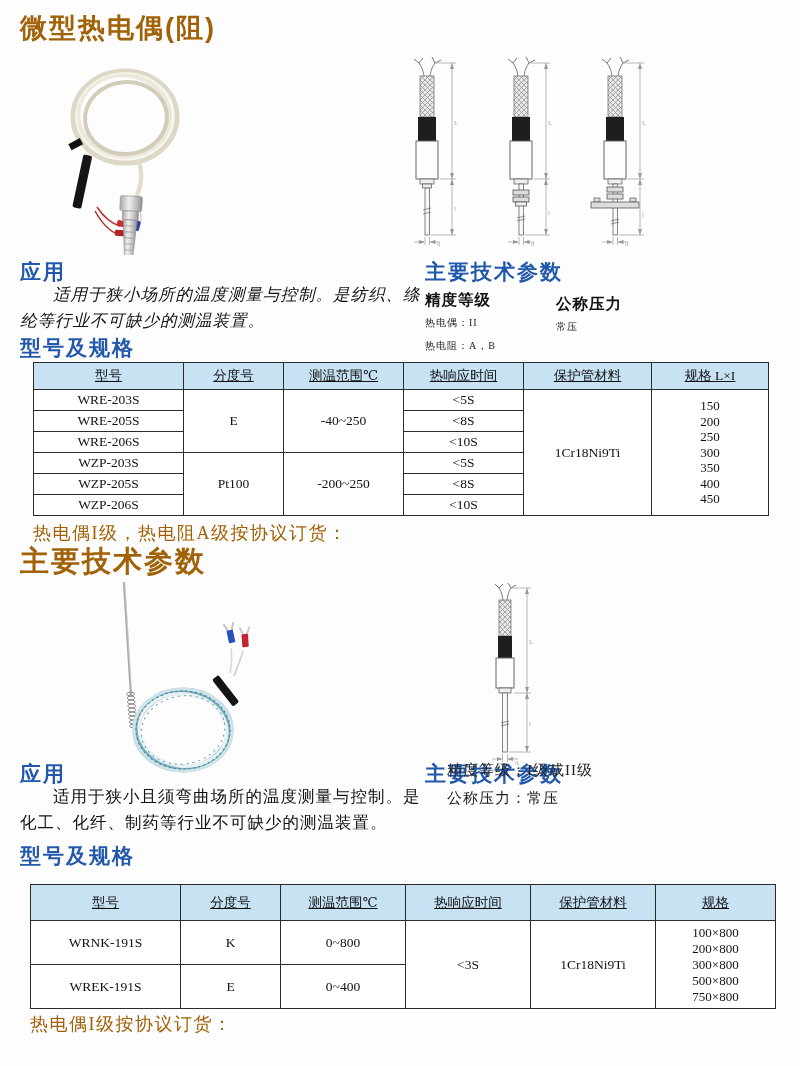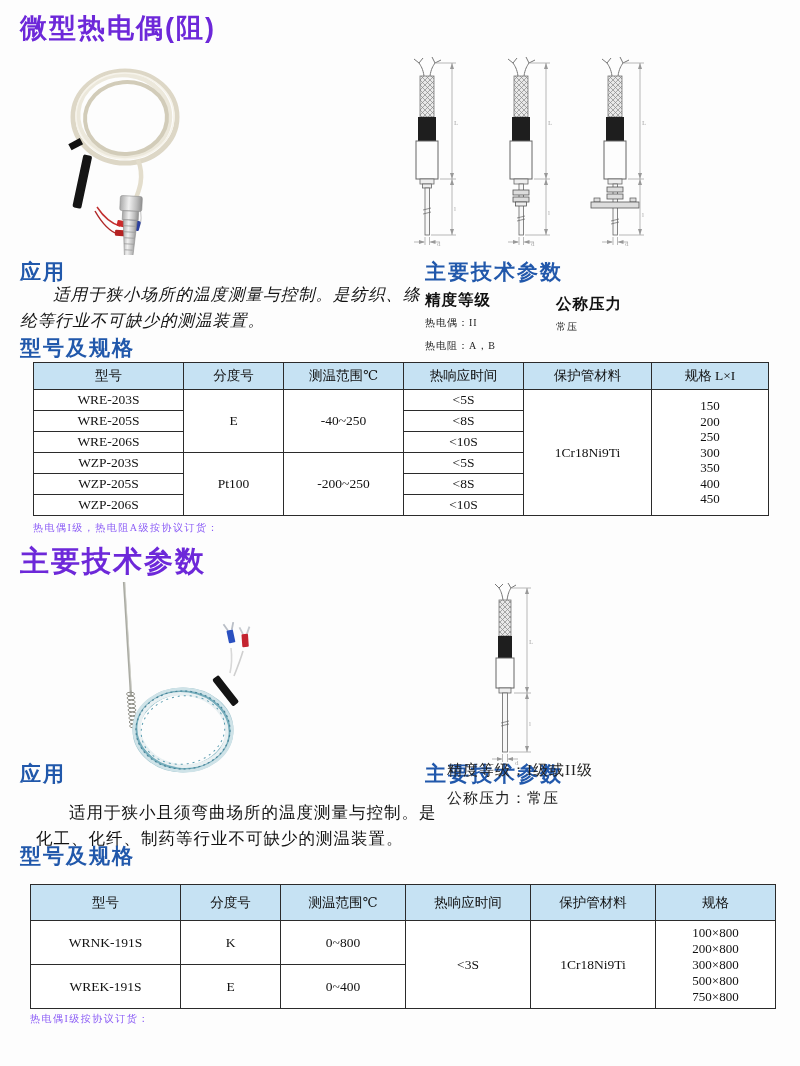--- a/index.html
+++ b/index.html
@@ -1,35 +1,35 @@
 <!DOCTYPE html>
 <html><head>
 <meta charset="utf-8">
 <style>
   html,body{margin:0;padding:0;}
   body{width:800px;height:1066px;position:relative;background:#fdfdfd;
        font-family:"Liberation Serif","DejaVu Serif",serif;color:#1a1a1a;}
   .abs{position:absolute;}
   h1.cat-title{margin:0;font-family:"Liberation Sans","DejaVu Sans",sans-serif;
-       font-weight:bold;color:#6d28d9;letter-spacing:2px;}
+       font-weight:bold;color:#a16207;letter-spacing:2px;}
   h2.sec-head{margin:0;font-family:"Liberation Sans","DejaVu Sans",sans-serif;
        font-weight:bold;color:#2158ab;font-size:21px;letter-spacing:2px;}
   .para{font-size:16.5px;line-height:26px;text-indent:2em;color:#111;letter-spacing:1px;}
   .param-title{font-weight:bold;font-size:15.5px;letter-spacing:1px;color:#111;}
   .param-line{font-size:10px;line-height:23px;color:#222;letter-spacing:1px;}
   .param-list div{font-size:15px;line-height:28px;color:#222;letter-spacing:1px;}
   table.spec{border-collapse:collapse;table-layout:fixed;background:#fff;}
   table.spec th,table.spec td{border:1px solid #2b2b2b;text-align:center;
        vertical-align:middle;font-size:13.5px;font-weight:normal;color:#111;
        padding:0;overflow:hidden;}
   table.spec{border:1.5px solid #222;}
-  table.spec th{background:#c6e2f3;}
+  table.spec th{background:#c6e2f3;text-decoration:underline;}
   .sizes div{font-size:13px;line-height:15.5px;}
   .sizes2 div{font-size:13px;line-height:16px;}
-  .note{font-size:10px;color:#8b5cf6;letter-spacing:1.5px;}
+  .note{font-size:18px;color:#a16207;letter-spacing:1.5px;}
 </style>
 </head>
 <body>
 
 <h1 class="cat-title abs" style="left:20px;top:10px;font-size:27px;">微型热电偶(阻)</h1>
 
 <svg class="abs" style="left:25px;top:55px;" width="200" height="200" viewBox="0 0 200 200">
   <defs>
     <linearGradient id="m1" x1="0" y1="0" x2="1" y2="0">
       <stop offset="0" stop-color="#a9a9a9"></stop>
@@ -359,21 +359,21 @@
       <polygon points="57,170 55,164 59,164"></polygon>
     <polygon points="32.5,177 27,175 27,179"></polygon>
       <polygon points="37.5,177 43,175 43,179"></polygon>
   </g>
   <text x="59" y="62" font-size="7" fill="#aaa">L</text>
   <text x="59" y="144" font-size="7" fill="#aaa">l</text>
   <text x="45" y="183" font-size="7" fill="#aaa">d</text>
 </svg>
 
 <h2 class="sec-head abs" style="left:20px;top:760px;">应用</h2>
-<p class="para abs" style="left:20px;top:784px;width:414px;margin:16px;">适用于狭小且须弯曲场所的温度测量与控制。是化工、化纤、制药等行业不可缺少的测温装置。</p>
+<p class="para abs" style="left:20px;top:784px;width:414px;margin:0;">适用于狭小且须弯曲场所的温度测量与控制。是化工、化纤、制药等行业不可缺少的测温装置。</p>
 
 <h2 class="sec-head abs" style="left:425px;top:760px;">主要技术参数</h2>
 <div class="param-list abs" style="left:447px;top:756px;">
   <div>精度等级：I级或II级</div>
   <div>公称压力：常压</div>
 </div>
 
 <h2 class="sec-head abs" style="left:20px;top:842px;">型号及规格</h2>
 
 <table class="spec abs" style="left:30px;top:884px;width:745px;">

